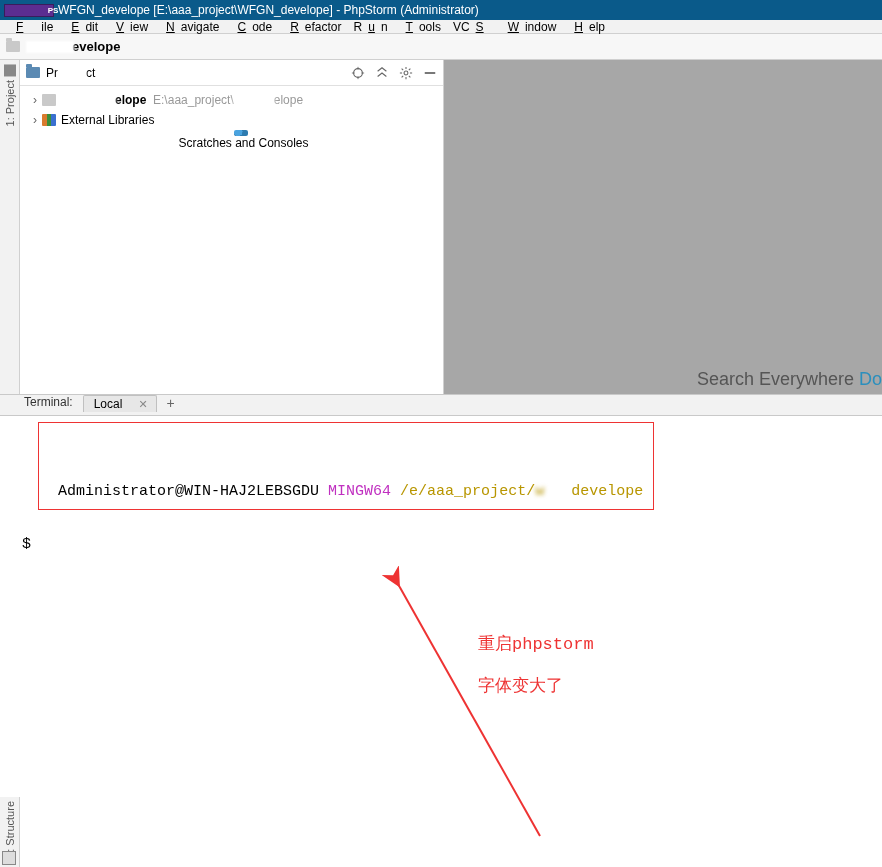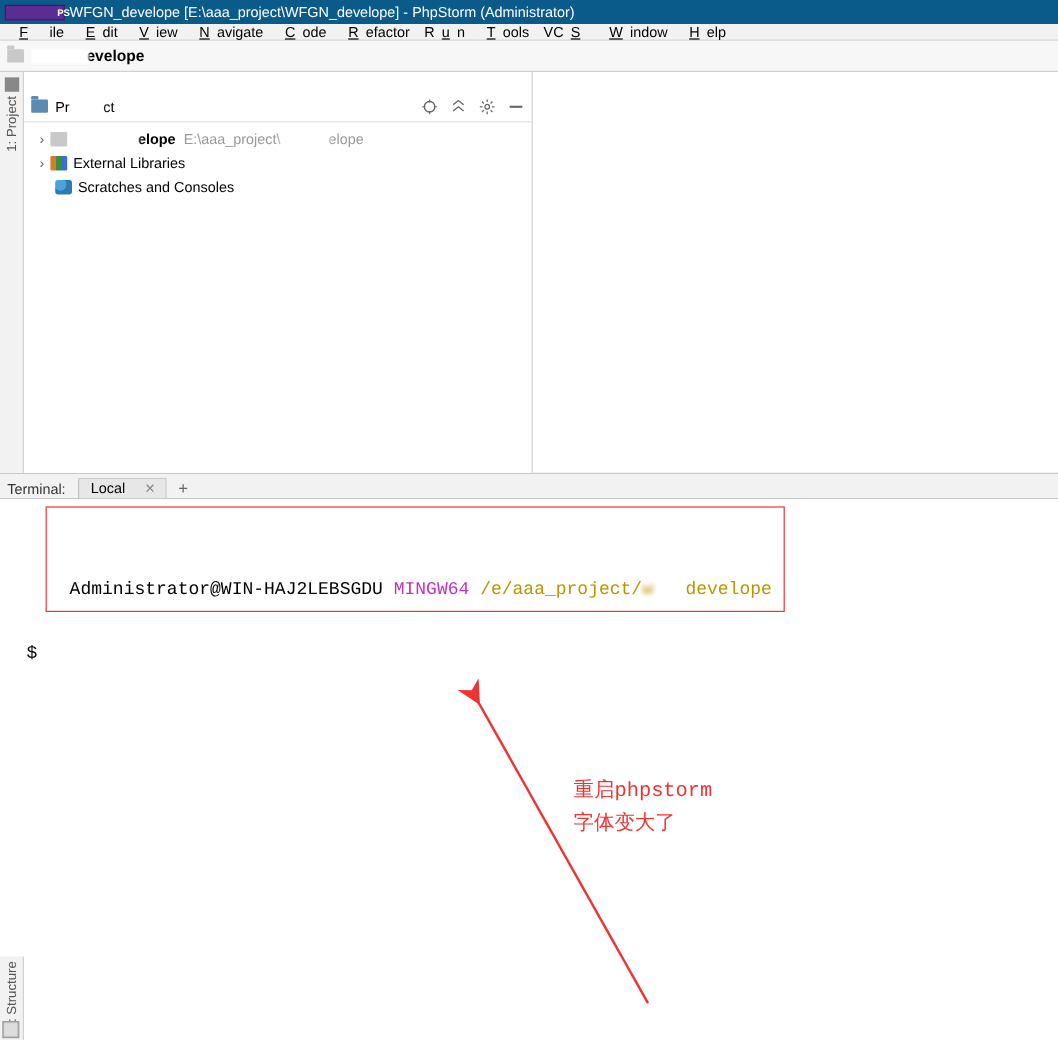--- a/index.html
+++ b/index.html
@@ -12,42 +12,42 @@
   .breadcrumb-row { height:26px; display:flex; align-items:center; border-bottom:1px solid #d0d0d0; background:#f7f7f7; padding:0 6px; }
   .breadcrumb-row .folder-icon { width:14px; height:11px; background:#c9c9c9; border-radius:1px; margin-right:6px; position:relative; }
   .breadcrumb-row .folder-icon::before { content:""; position:absolute; top:-3px; left:0; width:6px; height:3px; background:#c9c9c9; border-radius:1px 1px 0 0; }
   .breadcrumb-row .crumb-blur { width:48px; height:12px; background: #fff; filter: blur(1px); margin-right:-2px; }
   .breadcrumb-row .crumb-text { font-weight:bold; font-size:13px; }
   .main { display:flex; height: 334px; }
   .left-gutter { width:20px; background:#f2f2f2; border-right:1px solid #d0d0d0; display:flex; flex-direction:column; align-items:center; padding-top:4px; gap:60px; }
   .vert-label { writing-mode: vertical-rl; transform: rotate(180deg); font-size:11px; color:#555; display:flex; align-items:center; gap:4px; }
   .gutter-icon { width:12px; height:12px; background:#888; }
   .project-pane { width:424px; background:#fff; border-right:1px solid #d0d0d0; display:flex; flex-direction:column; }
-  .pp-header { height:26px; display:flex; align-items:center; border-bottom:1px solid #e0e0e0; padding:0 6px;margin-top:16px; }
+  .pp-header { height:26px; display:flex; align-items:center; border-bottom:1px solid #e0e0e0; padding:0 6px; }
   .pp-header .proj-icon { width:14px; height:11px; background:#5b8ab3; border-radius:1px; margin-right:6px; position:relative; }
   .pp-header .proj-icon::before{content:"";position:absolute;top:-3px;left:0;width:6px;height:3px;background:#5b8ab3;border-radius:1px 1px 0 0;}
   .pp-header .title { font-size:12px; }
   .pp-header .title .blurred { display:inline-block; width:28px; height:10px; background:#fff; filter:blur(1px); vertical-align:middle; }
   .pp-header .tools { margin-left:auto; display:flex; align-items:center; gap:10px; color:#666; }
   .tool-icon { width:14px; height:14px; display:flex; align-items:center; justify-content:center; cursor:default; }
   .tree { padding: 4px 2px; font-size:12px; }
   .tree-row { display:flex; align-items:center; height:20px; padding-left:8px; }
-  .tree-row.indent { padding-left:24px; }
+  .tree-row.indent { padding-left:24px;flex-direction:column; }
   .arrow { width:10px; text-align:center; color:#666; margin-right:2px; }
   .node-icon { width:14px; height:12px; margin-right:5px; display:inline-block; }
   .icon-folder { background:#c9c9c9; border-radius:1px; }
   .icon-libs { background: linear-gradient(90deg,#d97b2e 0 33%,#3a8f3a 33% 66%,#3a6fcf 66% 100%); border-radius:1px; }
   .icon-scratch { background: radial-gradient(circle at 30% 30%, #4aa3df 40%, #2d7bb0 41%); border-radius:2px; }
   .node-text { white-space:nowrap; }
   .node-text .faded { color:#999; }
   .node-text .blur-span { display:inline-block; background:#fff; filter:blur(2px); height:10px; vertical-align:middle; }
   .editor-empty { flex:1; background:#a7a7a7; position:relative; }
   .search-hint { position:absolute; bottom:4px; right:0; font-size:18px; color:#555; }
   .search-hint .do { color:#2b8fbd; }
-  .terminal-tabs { height:22px; border-top:1px solid #c9c9c9; border-bottom:1px solid #c9c9c9; background:#f2f2f2; display:flex; align-items:flex-end; padding:0 6px; font-size:12px; }
+  .terminal-tabs { height:22px; border-top:1px solid #c9c9c9; border-bottom:1px solid #c9c9c9; background:#f2f2f2; display:flex; align-items:flex-start; padding:0 24px; font-size:12px; }
   .terminal-tabs .tt-label { color:#333; margin-right:10px; }
   .terminal-tabs .tab { background:#e7e7e7; border:1px solid #c0c0c0; border-bottom:none; padding:1px 8px 1px 10px; display:flex; align-items:center; gap:16px; border-radius:2px 2px 0 0; }
   .terminal-tabs .tab .x { color:#888; cursor:default; font-size:11px; }
   .terminal-tabs .plus { margin-left:10px; color:#666; font-size:14px; cursor:default; }
   .terminal-body { position:relative; height:443px; background:#fff; font-family:"Courier New",monospace; font-size:15px; padding: 6px 6px 6px 22px; }
   .term-redact-box { position:absolute; top:6px; left:38px; width:616px; height:88px; border:1px solid #e33; pointer-events:none; }
   .term-line { white-space:pre; line-height:1.5; }
   .t-green { color:#000000;text-align:right; }
   .t-magenta { color:#c030c0; }
   .t-gold { color:#b89600;text-align:right; }
@@ -154,20 +154,25 @@
         <span class="node-icon icon-libs"></span>
         <span class="node-text">External Libraries</span>
       </div>
       <div class="tree-row indent">
         <span class="node-icon icon-scratch"></span>
         <span class="node-text">Scratches and Consoles</span>
       </div>
     </div>
   </div>
 
+  <div class="editor-empty">
+    <div class="search-hint">
+      <span>Search Everywhere </span><span class="do">Do</span>
+    </div>
+  </div>
 </div>
 
 <div class="terminal-tabs">
   <span class="tt-label">Terminal:</span>
   <span class="tab">
     <span>Local</span>
     <span class="x">✕</span>
   </span>
   <span class="plus">+</span>
 </div>
@@ -182,21 +187,21 @@
   <div class="term-line t-prompt">$</div>
 
   <svg class="annotation-arrow" style="left:380px; top:150px;" width="200" height="280" viewBox="0 0 200 280">
     <defs>
       <marker id="arrhead" markerWidth="10" markerHeight="10" refX="2" refY="5" orient="auto">
         <path d="M0,5 L10,0 L7,5 L10,10 Z" fill="#e33"></path>
       </marker>
     </defs>
     <line x1="160" y1="270" x2="18" y2="18" stroke="#e33" stroke-width="2" marker-end="url(#arrhead)"></line>
   </svg>
-  <div class="annot-text" style="left:478px; top:230px;">重启phpstorm</div>
+  <div class="annot-text" style="left:478px; top:216px;">重启phpstorm</div>
   <div class="annot-text" style="left:478px; top:258px;">字体变大了</div>
 </div>
 
 <div class="bottom-gutter">
   <div class="vert-label">
     <span>7: Structure</span>
   </div>
 </div>
 <div class="hide-btn"></div>
 

